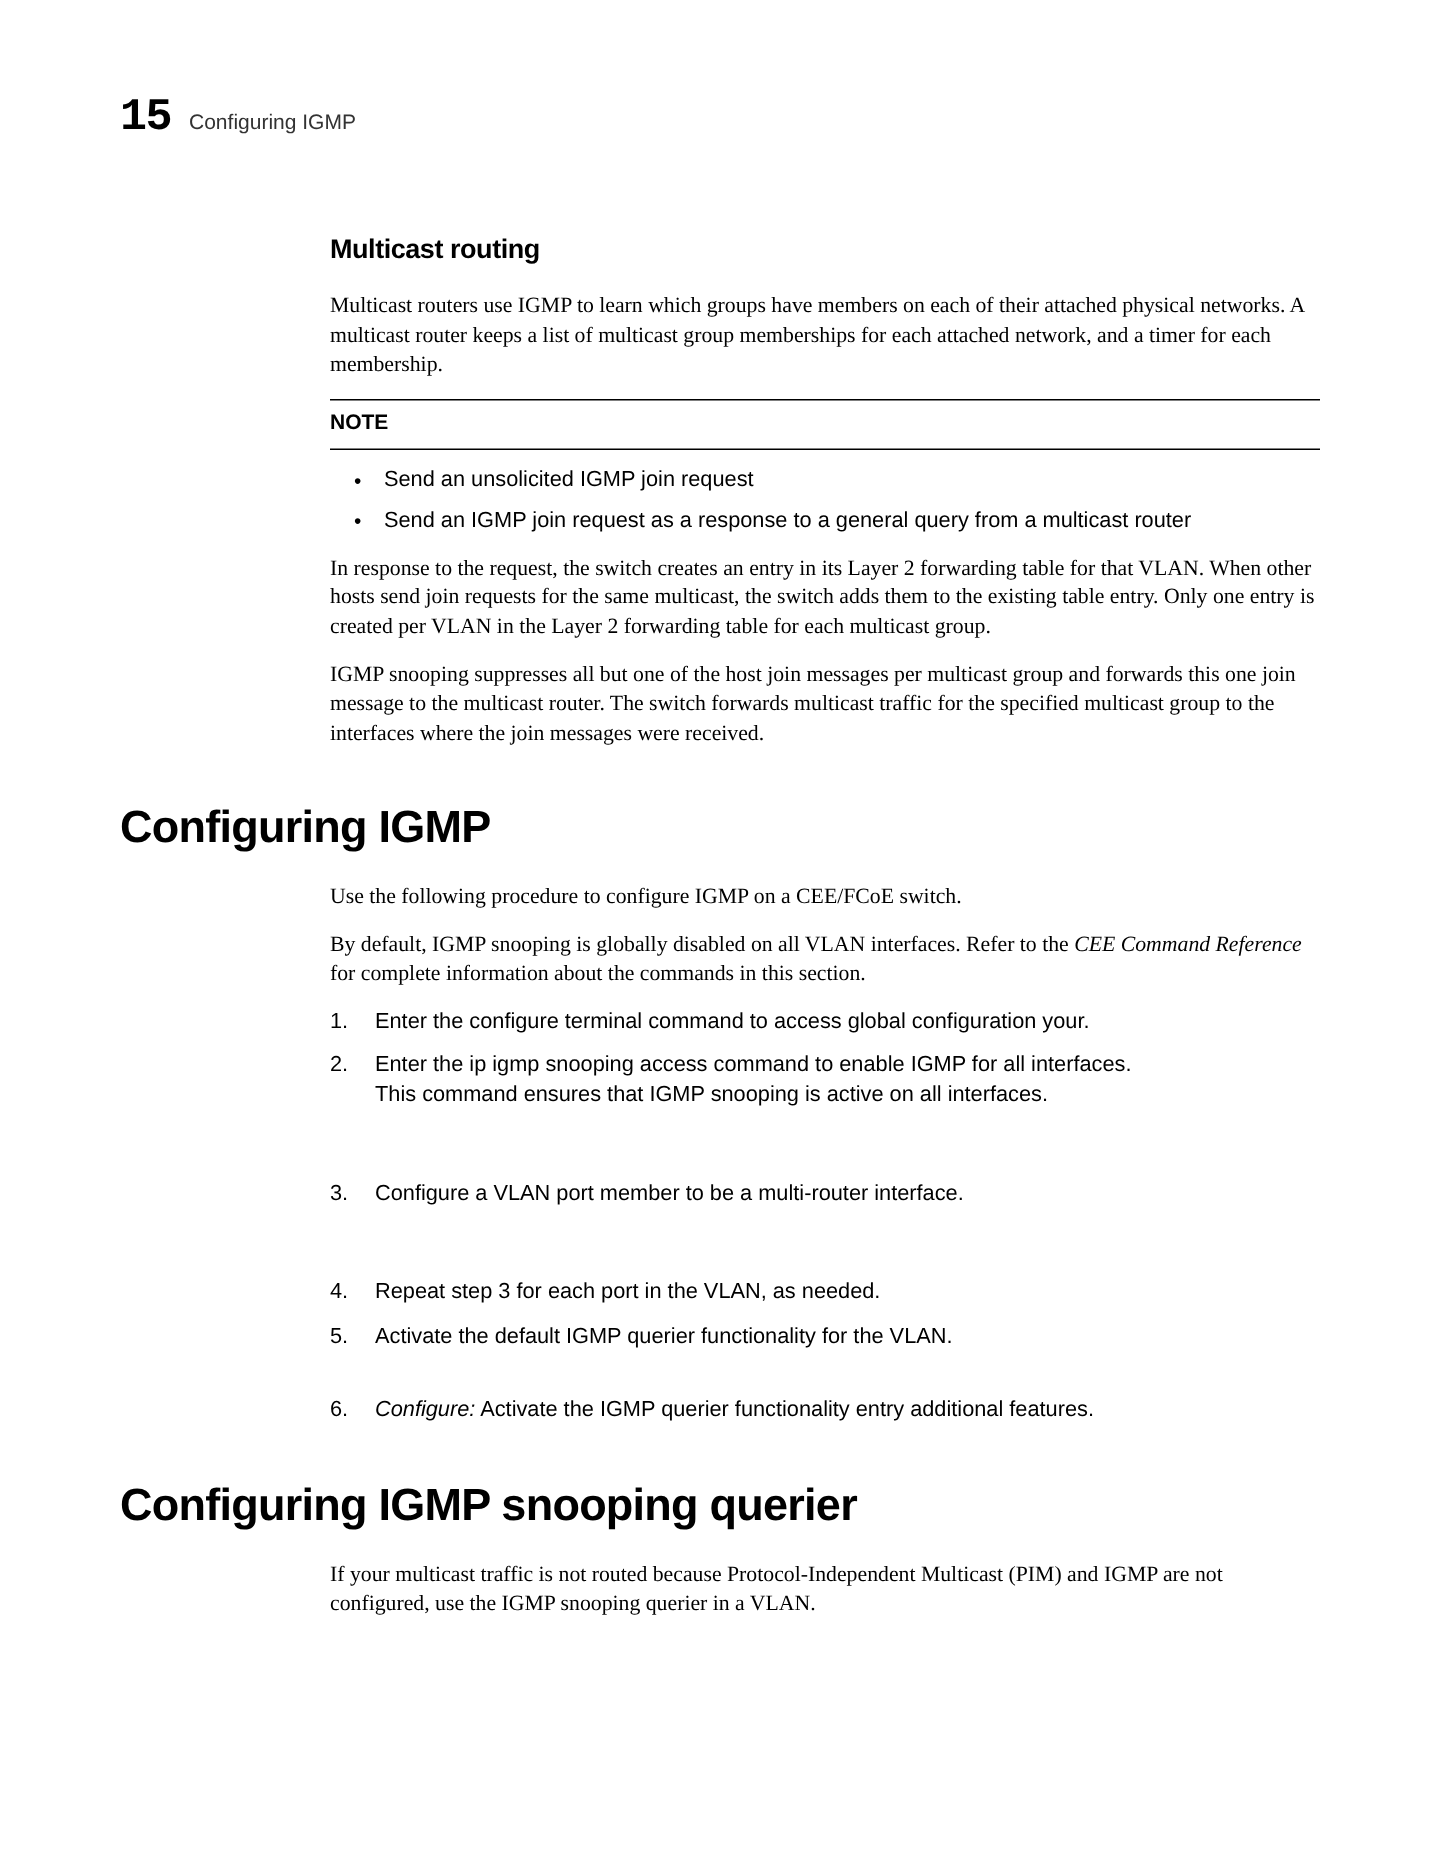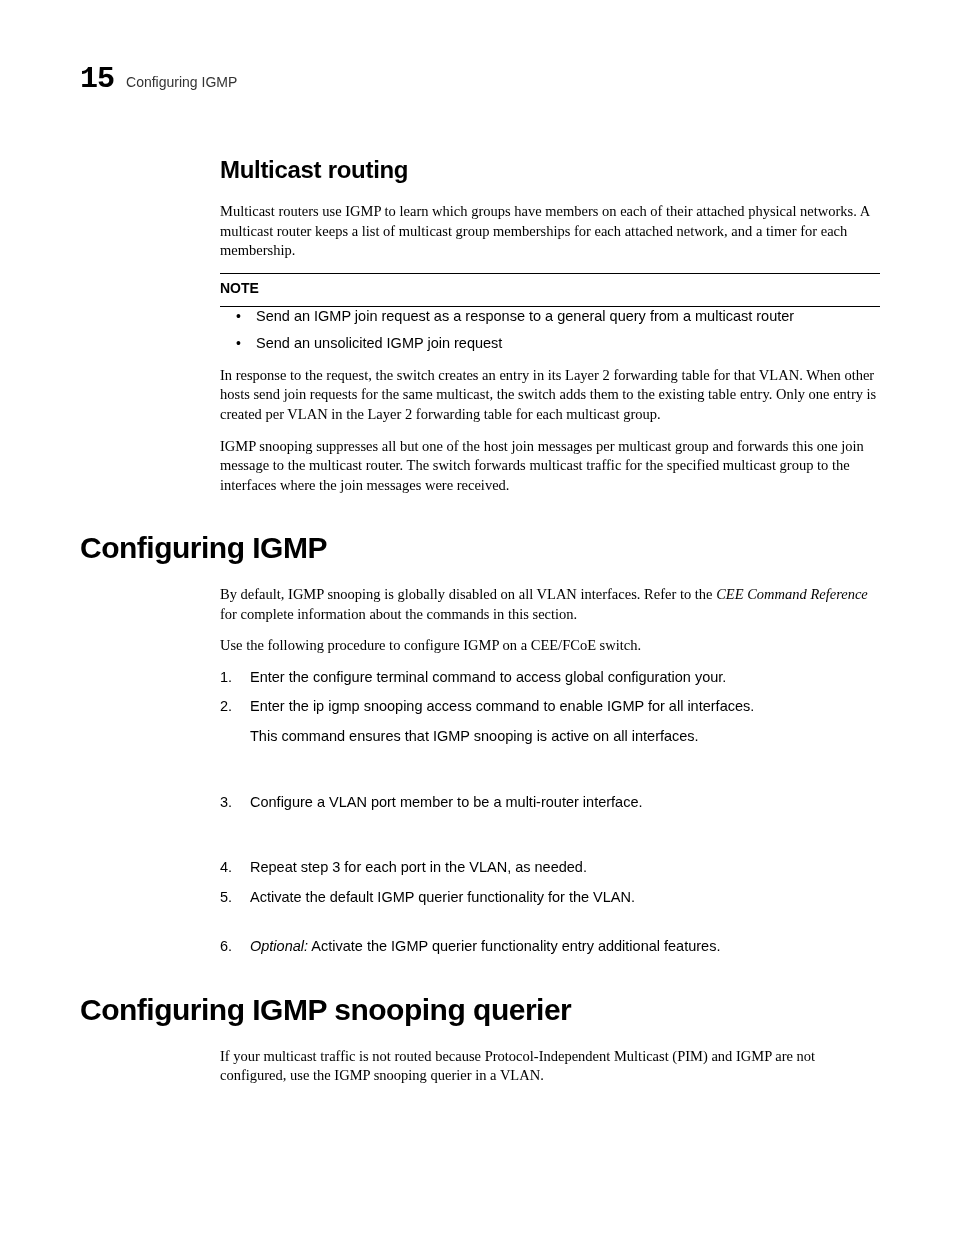--- a/index.html
+++ b/index.html
@@ -29,21 +29,21 @@
     font-size: 14px;
     color: #333;
   }
   .content-col {
     margin-left: 140px;
     width: 660px;
   }
   .h2 {
     font-family: "Arial Narrow", Arial, sans-serif;
     font-stretch: condensed;
-    font-size: 24px;
+    font-size: 18px;
     font-weight: 600;
     letter-spacing: -0.3px;
     margin-bottom: 18px;
   }
   .h1 {
     font-family: "Arial Narrow", Arial, sans-serif;
     font-stretch: condensed;
     font-size: 30px;
     font-weight: 600;
     letter-spacing: -0.5px;
@@ -62,21 +62,21 @@
     font-family: "Arial Narrow", Arial, sans-serif;
     font-stretch: condensed;
     font-weight: 700;
     font-size: 14px;
     margin-bottom: 2px;
   }
   .note-box {
     border-top: 1.2px solid #000;
     border-bottom: 1.2px solid #000;
     padding: 6px 0 8px 0;
-    margin-bottom: 0;
+    margin-bottom: 11px;
   }
   .note-text {
     font-size: 14.5px;
     line-height: 1.35;
   }
   ul.bullets {
     list-style: none;
     margin: 0 0 12px 0;
   }
   ul.bullets li {
@@ -105,21 +105,20 @@
     position: relative;
     margin-bottom: 10px;
   }
   ol.steps li::before {
     content: counter(step) ".";
     position: absolute;
     left: 0;
   }
   ol.steps li.gap-after { margin-bottom: 46px; }
   ol.steps li .sub {
-    margin-top: 10px;
   }
   .bold { font-weight: 400; }
   .ital { font-style: italic; }
 </style>
 </head>
 <body>
 
 <div class="page-header">
   <span class="chapter-num">15</span>
   <span class="header-title">Configuring IGMP</span>
@@ -128,50 +127,50 @@
 <div class="content-col">
   <h2 class="h2">Multicast routing</h2>
   <p class="body">Multicast routers use IGMP to learn which groups have members on each of their attached physical networks. A multicast router keeps a list of multicast group memberships for each attached network, and a timer for each membership.</p>
 
   <div class="note-box">
     <div class="note-label">NOTE</div>
   </div>
 
 
   <ul class="bullets">
+    <li>Send an unsolicited IGMP join request</li>
     <li>Send an IGMP join request as a response to a general query from a multicast router</li>
-    <li>Send an unsolicited IGMP join request</li>
   </ul>
 
   <p class="body">In response to the request, the switch creates an entry in its Layer 2 forwarding table for that VLAN. When other hosts send join requests for the same multicast, the switch adds them to the existing table entry. Only one entry is created per VLAN in the Layer 2 forwarding table for each multicast group.</p>
   <p class="body">IGMP snooping suppresses all but one of the host join messages per multicast group and forwards this one join message to the multicast router. The switch forwards multicast traffic for the specified multicast group to the interfaces where the join messages were received.</p>
 </div>
 
 <div class="h1-wrap">
   <h1 class="h1">Configuring IGMP</h1>
 </div>
 <div class="content-col">
+  <p class="body">Use the following procedure to configure IGMP on a CEE/FCoE switch.</p>
   <p class="body">
     <span>By default, IGMP snooping is globally disabled on all VLAN interfaces. Refer to the </span><span class="ital">CEE Command Reference</span><span> for complete information about the commands in this section.</span>
   </p>
-  <p class="body">Use the following procedure to configure IGMP on a CEE/FCoE switch.</p>
 
   <ol class="steps">
     <li>
       <span>Enter the </span><span class="bold">configure terminal</span><span> command to access global configuration your.</span>
     </li>
     <li class="gap-after">
       <span>Enter the </span><span class="bold">ip igmp snooping access</span><span> command to enable IGMP for all interfaces.</span>
       <div class="sub">This command ensures that IGMP snooping is active on all interfaces.</div>
     </li>
     <li class="gap-after">Configure a VLAN port member to be a multi-router interface.</li>
     <li>Repeat step 3 for each port in the VLAN, as needed.</li>
     <li style="margin-bottom:30px">Activate the default IGMP querier functionality for the VLAN.</li>
     <li>
-      <span class="ital">Optional:</span><span> Activate the IGMP querier functionality entry additional features.</span>
+      <span class="ital">Configure:</span><span> Activate the IGMP querier functionality entry additional features.</span>
     </li>
   </ol>
 </div>
 
 <div class="h1-wrap">
   <h1 class="h1">Configuring IGMP snooping querier</h1>
 </div>
 <div class="content-col">
   <p class="body">If your multicast traffic is not routed because Protocol-Independent Multicast (PIM) and IGMP are not configured, use the IGMP snooping querier in a VLAN.</p>
 </div>

